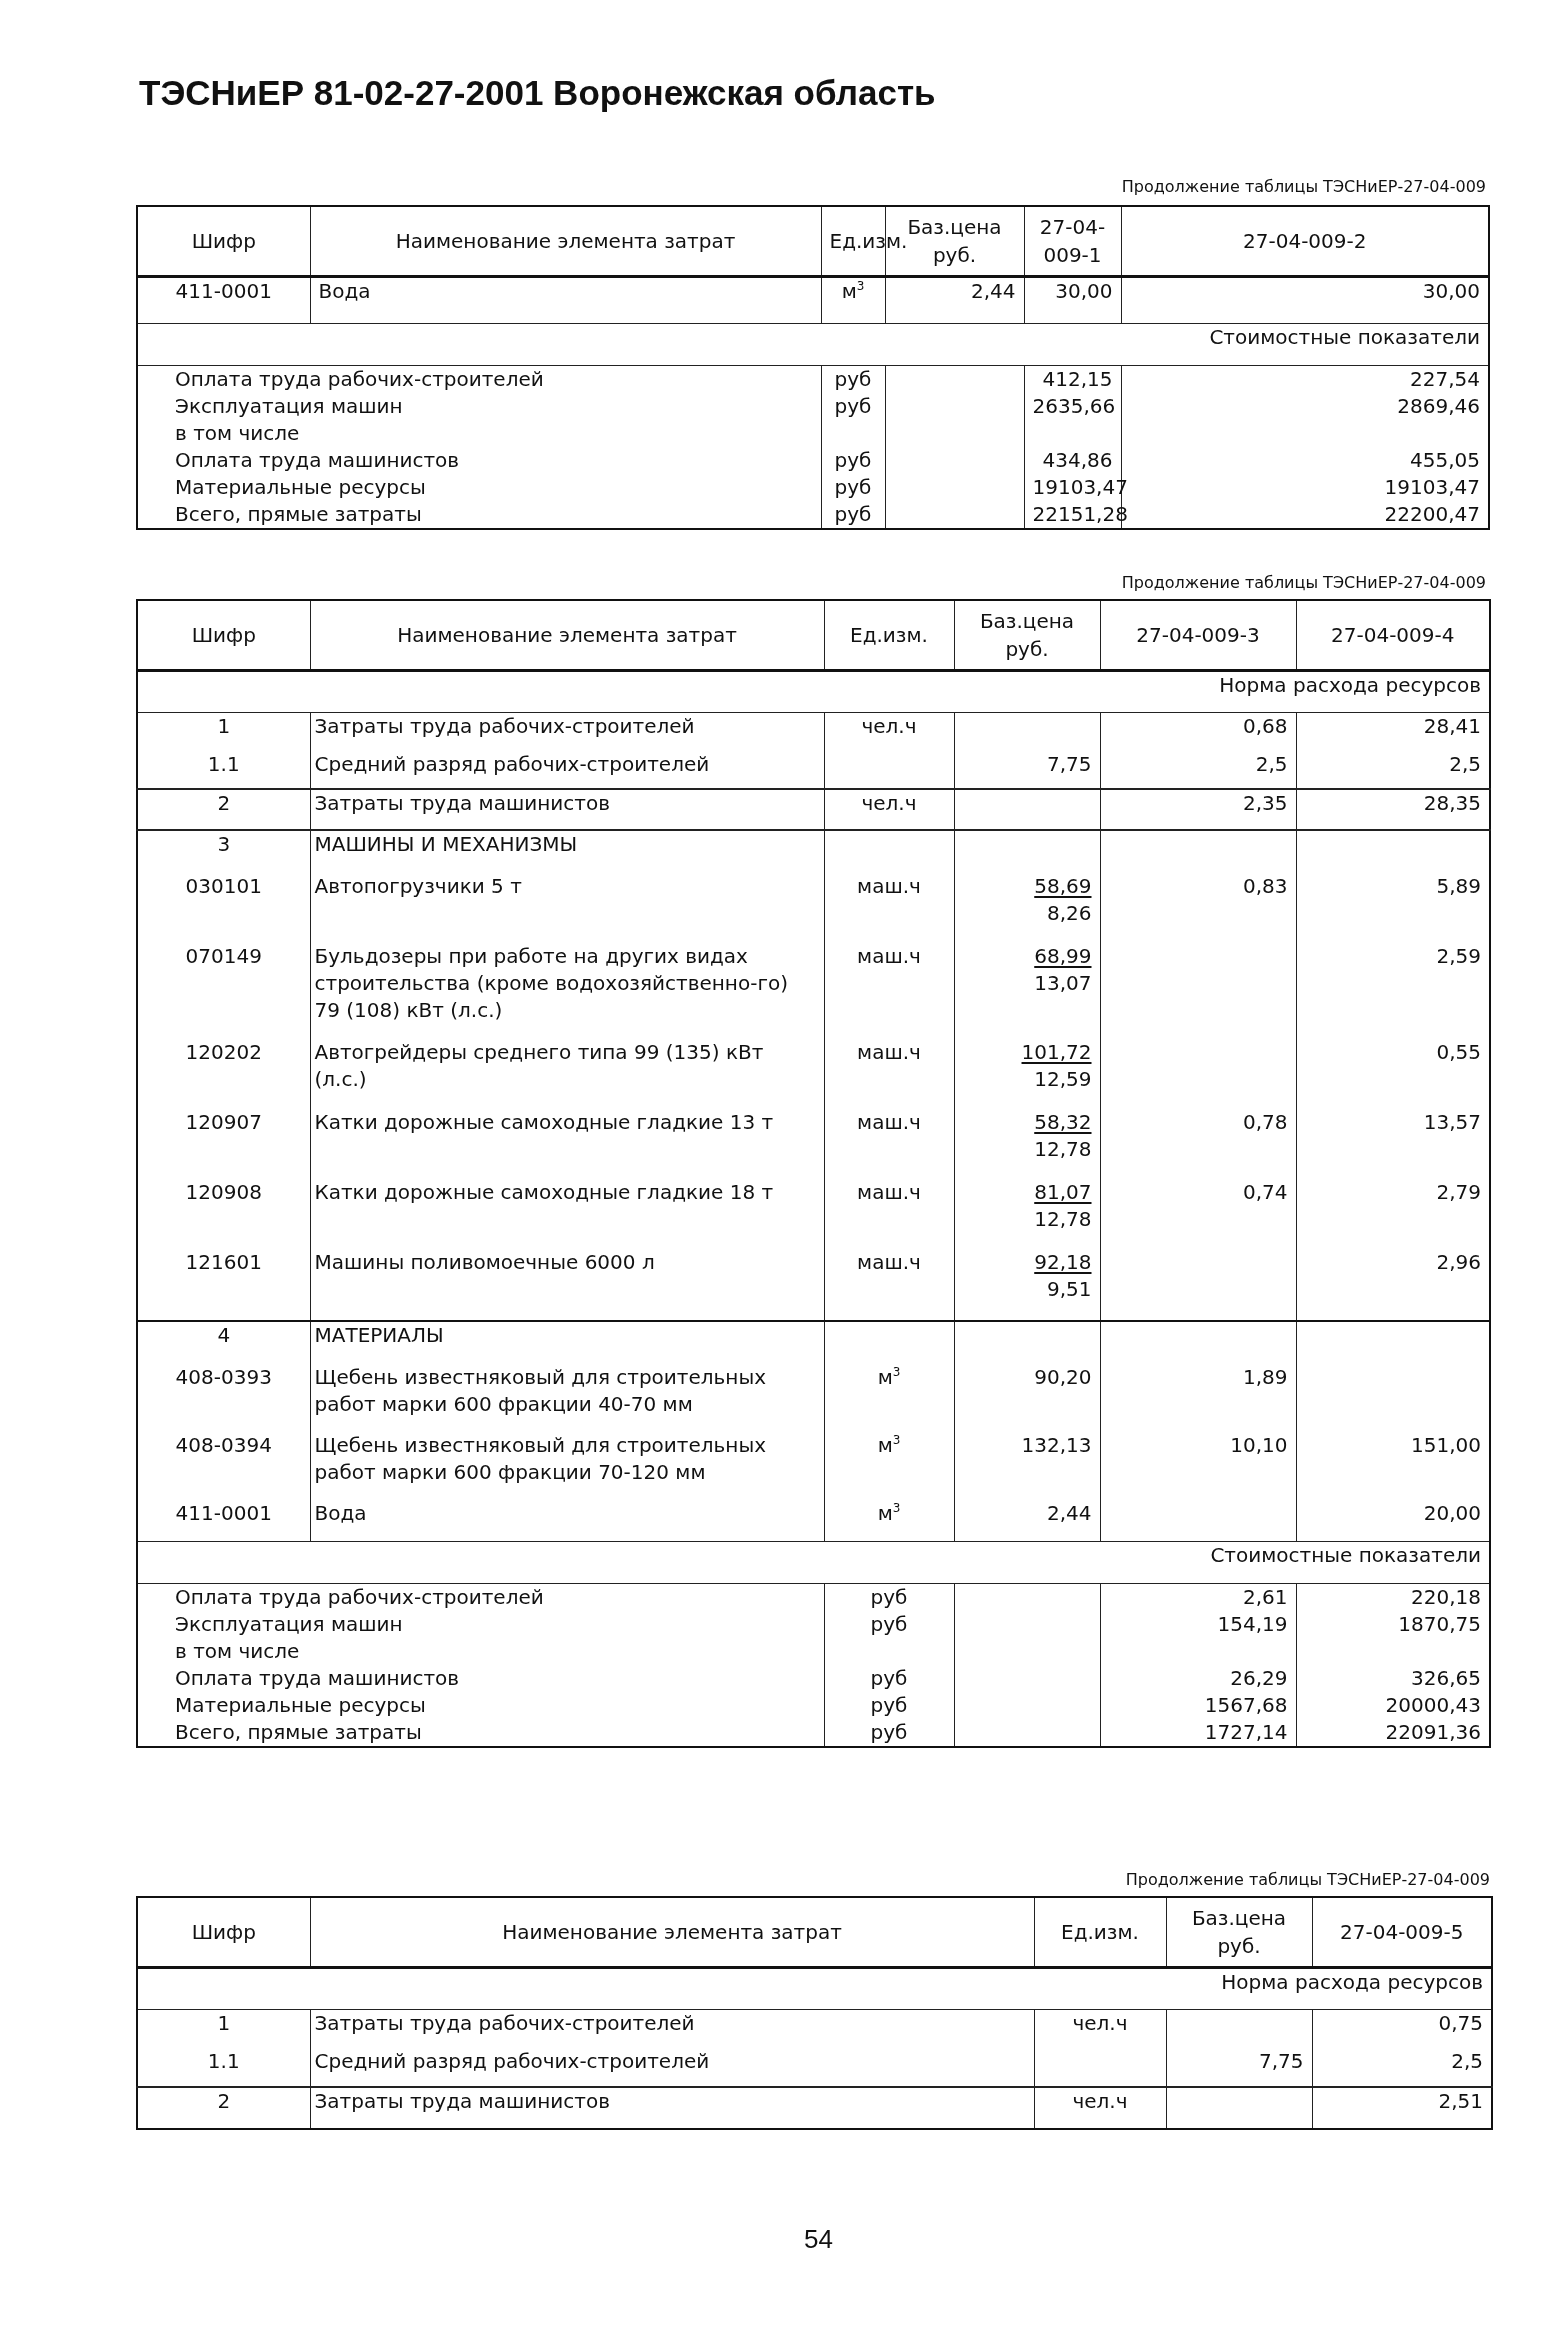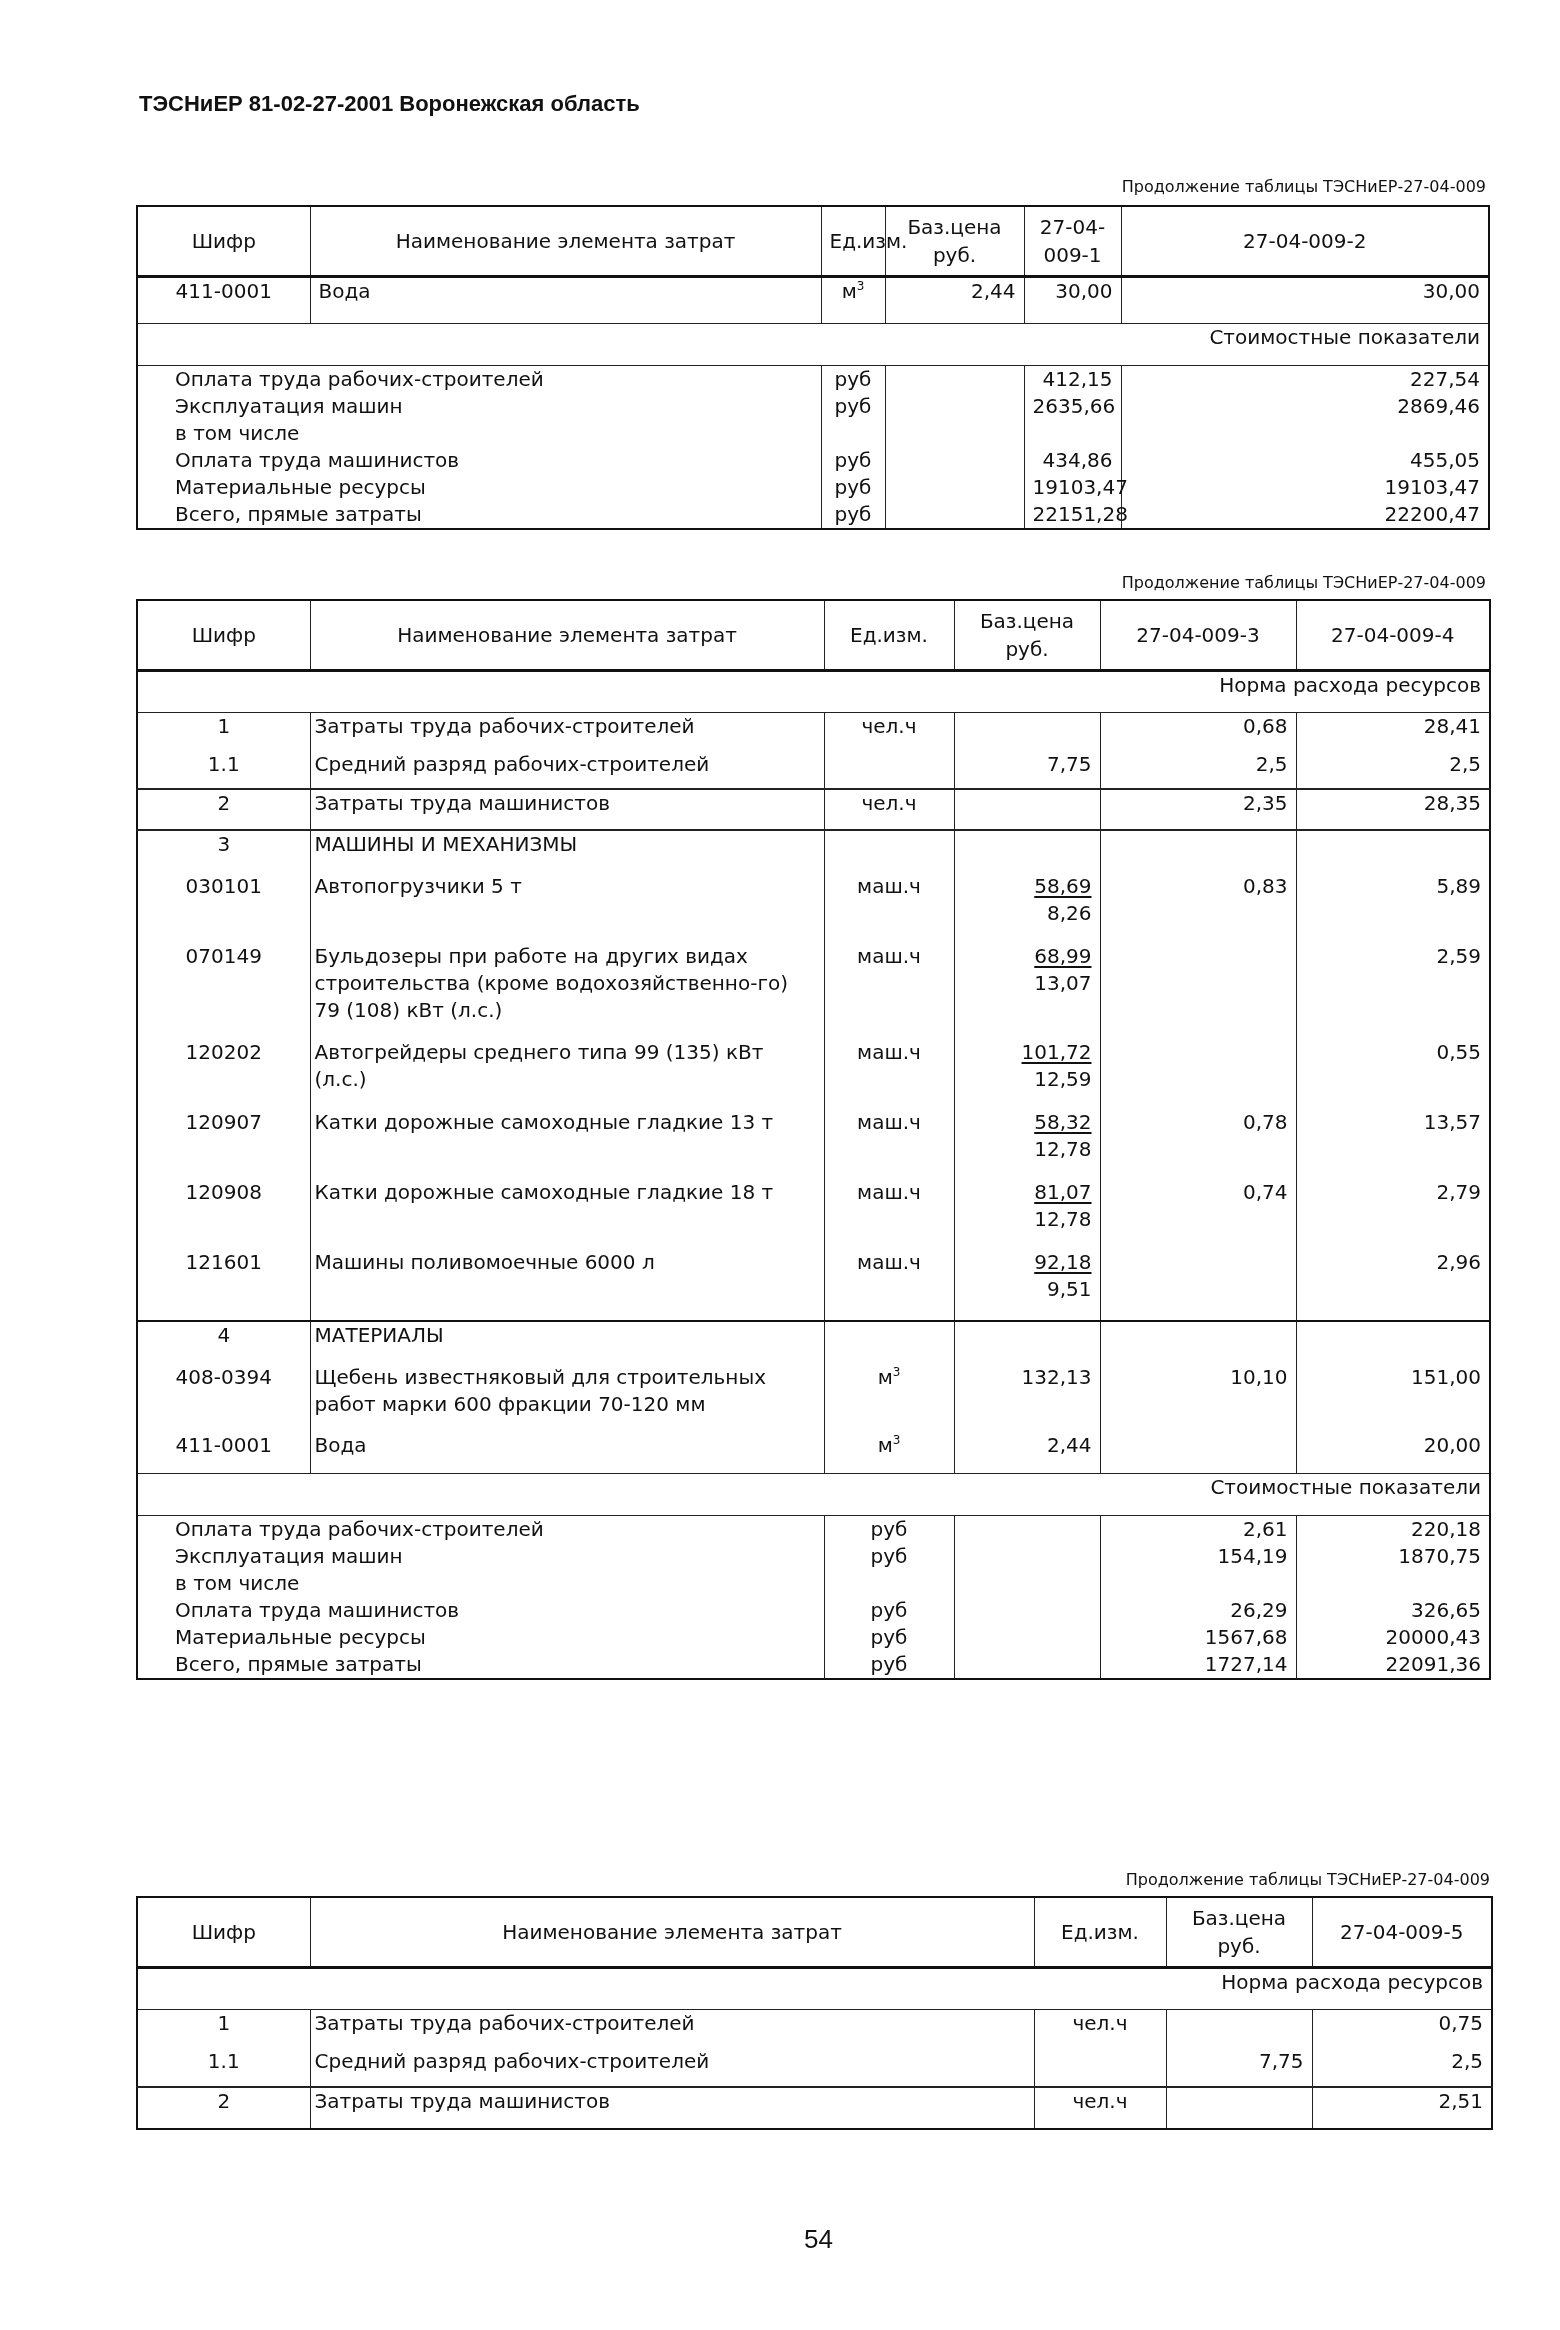--- a/index.html
+++ b/index.html
@@ -1,19 +1,19 @@
 <!DOCTYPE html>
 <html style="font-size:10.8px"><head>
 <meta charset="utf-8">
 <style>
   html, body { margin: 0; padding: 0; background: #ffffff; }
   body { width: 1561px; height: 2330px; position: relative; overflow: hidden;
          font-family: "DejaVu Sans", sans-serif; color: #111; }
-  .title { position: absolute; left: 139px; top: 91px; font-family: "Liberation Sans", sans-serif;
-           font-weight: bold; font-size: 22px; letter-spacing: 0px; }
+  .title { position: absolute; left: 139px; top: 73px; font-family: "Liberation Sans", sans-serif;
+           font-weight: bold; font-size: 35px; letter-spacing: 0px; }
   .caption { position: absolute; font-size: 16px; text-align: right; white-space: nowrap; }
   table.grid { position: absolute; border-collapse: collapse; table-layout: fixed;
                border: 2.7px solid #111; font-size: 20px; }
   table.grid td, table.grid th { border-left: 1.4px solid #222; border-right: 1.4px solid #222;
                padding: 0 8px; vertical-align: top; font-weight: normal; line-height: 27px; }
   table.grid th { vertical-align: middle; text-align: center; border-bottom: 3.4px solid #111;
                line-height: 28px; }
   .c { text-align: center; }
   .r { text-align: right; }
   .l { text-align: left; }
@@ -243,20 +243,28 @@
 
   <tr style="height:43px" class="secT pad-t">
     <td class="c b">4</td>
         <td class="l b" style="padding-left:4px">МАТЕРИАЛЫ</td>
     <td></td>
         <td></td>
         <td></td>
         <td></td>
   </tr>
   <tr style="height:68px">
+    <td class="c">408-0393</td>
+        <td class="l" style="padding-left:4px">Щебень известняковый для строительных работ марки 600 фракции 40-70 мм</td>
+    <td class="c"><span>м</span><sup>3</sup></td>
+    <td class="r">90,20</td>
+        <td class="r">1,89</td>
+        <td class="r"></td>
+  </tr>
+  <tr style="height:68px">
     <td class="c">408-0394</td>
         <td class="l" style="padding-left:4px">Щебень известняковый для строительных работ марки 600 фракции 70-120 мм</td>
     <td class="c"><span>м</span><sup>3</sup></td>
     <td class="r">132,13</td>
         <td class="r">10,10</td>
         <td class="r">151,00</td>
   </tr>
   <tr style="height:41px">
     <td class="c">411-0001</td>
         <td class="l" style="padding-left:4px">Вода</td>

